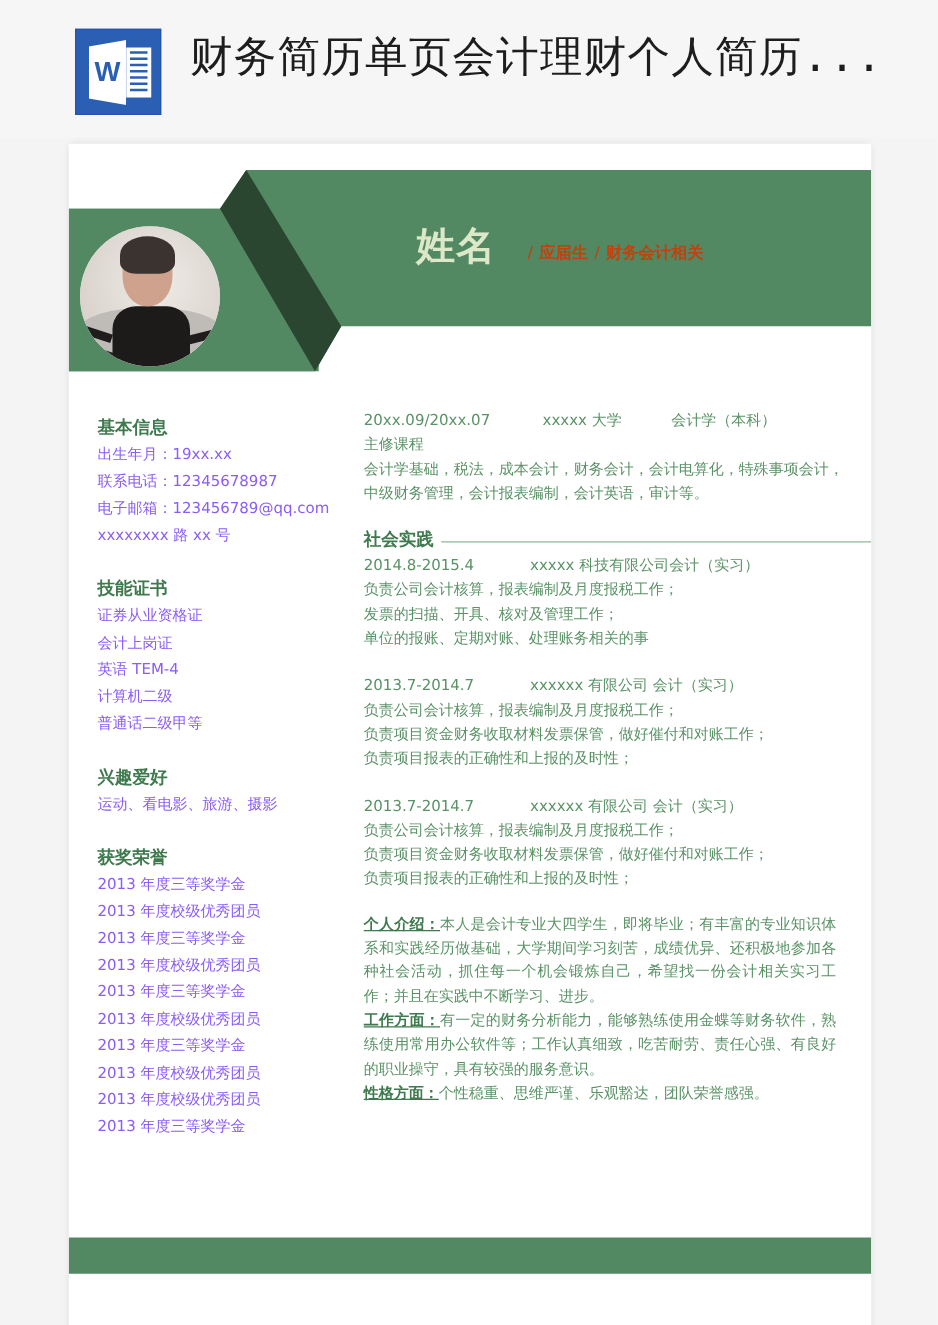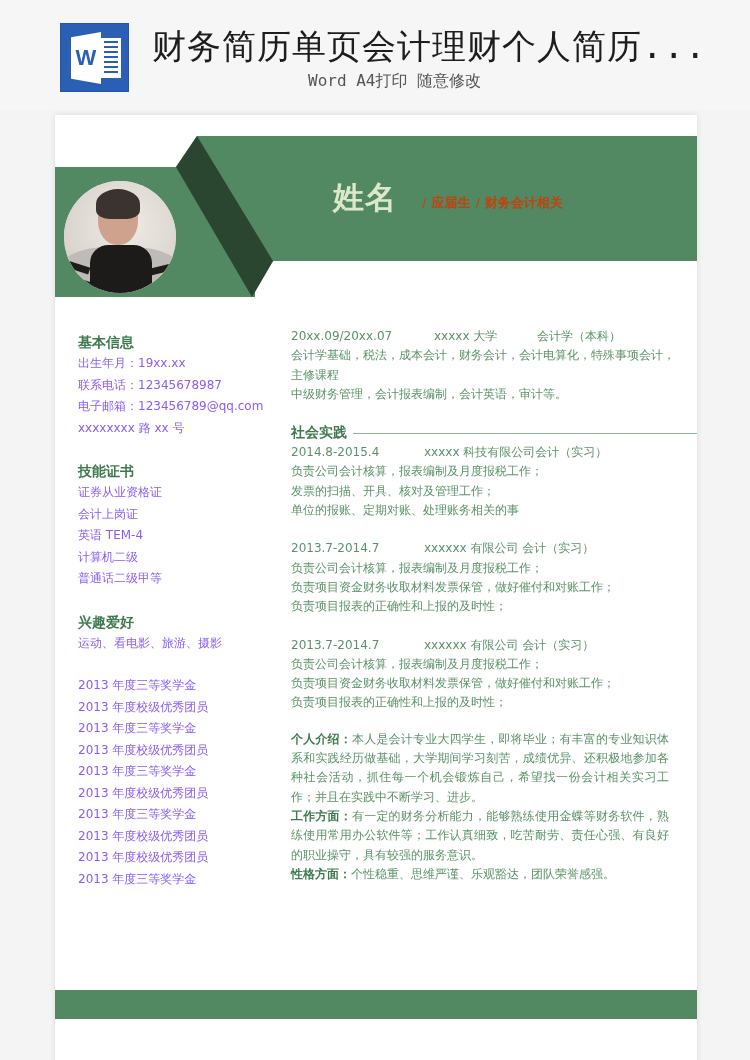--- a/index.html
+++ b/index.html
@@ -44,21 +44,21 @@
 
   
   .right-col { position: absolute; left: 236px; top: 212px; width: 406px; }
   .sec-head-r { position: relative; font: bold 14px/22px "DejaVu Sans", sans-serif; color: #3f7a4e; }
   .sec-head-r .rule { position: absolute; left: 62px; right: 0; top: 12px; height: 1px; background: #8fb79a; }
   .r-line { font: 12px/19.3px "DejaVu Sans", sans-serif; color: #5a9266; white-space: nowrap; }
   .r-row { position: relative; height: 19.3px; font: 12px/19.3px "DejaVu Sans", sans-serif; color: #5a9266; white-space: nowrap; text-align: center; }
   .r-row span { position: absolute; top: 0; }
   .r-gap { height: 19px; }
   .r-para { font: 12px/19.3px "DejaVu Sans", sans-serif; color: #5a9266; width: 378px; text-align: justify; }
-  .r-para b { color: #3f7a4e; }
+  .r-para b { color: #3f7a4e; text-decoration: underline; }
 
   .footer-band { position: absolute; left: 0; top: 875px; width: 642px; height: 29px; background: #528963; }
 </style>
 </head>
 <body>
 
 <div class="top-header">
   <div class="word-icon">
     <div class="doc-lines">
         <span></span>
@@ -66,21 +66,20 @@
         <span></span>
         <span></span>
         <span></span>
         <span></span>
         <span></span>
       </div>
     <div class="doc-sheet"></div>
     <div class="doc-w">W</div>
   </div>
   <div class="doc-title">财务简历单页会计理财个人简历...</div>
-  <div class="doc-subtitle">Word A4打印 随意修改</div>
 </div>
 
 <div class="page-shadow"></div>
 
 <div class="page">
 
   <div class="banner-top"></div>
   <div class="banner-left"></div>
   <svg class="banner-diag" viewBox="0 0 642 200" width="642" height="200">
     <polygon points="121,52 142,21 218,146 197,182 0,182 0,52" fill="#528963"></polygon>
@@ -117,40 +116,41 @@
     <div class="l-item">会计上岗证</div>
     <div class="l-item">英语 TEM-4</div>
     <div class="l-item">计算机二级</div>
     <div class="l-item">普通话二级甲等</div>
     <div class="l-gap"></div>
 
     <div class="sec-head-l">兴趣爱好</div>
     <div class="l-item">运动、看电影、旅游、摄影</div>
     <div class="l-gap"></div>
 
+    <div class="sec-head-l">获奖荣誉</div>
     <div class="l-item">2013 年度三等奖学金</div>
     <div class="l-item">2013 年度校级优秀团员</div>
     <div class="l-item">2013 年度三等奖学金</div>
     <div class="l-item">2013 年度校级优秀团员</div>
     <div class="l-item">2013 年度三等奖学金</div>
     <div class="l-item">2013 年度校级优秀团员</div>
     <div class="l-item">2013 年度三等奖学金</div>
     <div class="l-item">2013 年度校级优秀团员</div>
     <div class="l-item">2013 年度校级优秀团员</div>
     <div class="l-item">2013 年度三等奖学金</div>
   </div>
 
   <div class="right-col">
     <div class="r-row">
       <span style="left:0">20xx.09/20xx.07</span>
       <span style="left:143px">xxxxx 大学</span>
       <span style="left:246px">会计学（本科）</span>
     </div>
+    <div class="r-line">主修课程</div>
     <div class="r-line">会计学基础，税法，成本会计，财务会计，会计电算化，特殊事项会计，</div>
-    <div class="r-line">主修课程</div>
     <div class="r-line">中级财务管理，会计报表编制，会计英语，审计等。</div>
     <div style="height:17px"></div>
 
     <div class="sec-head-r">
       <span>社会实践</span>
       <div class="rule"></div>
     </div>
     <div class="r-row">
       <span style="left:0">2014.8-2015.4</span>
       <span style="left:133px">xxxxx 科技有限公司会计（实习）</span>

